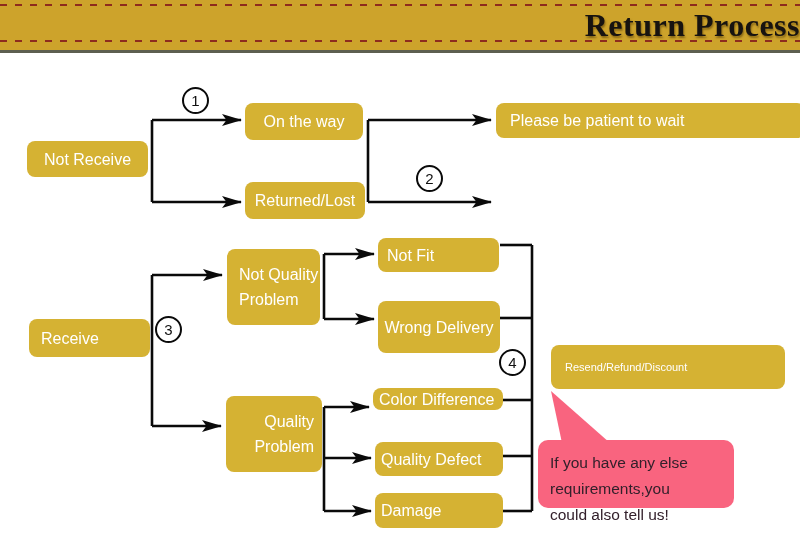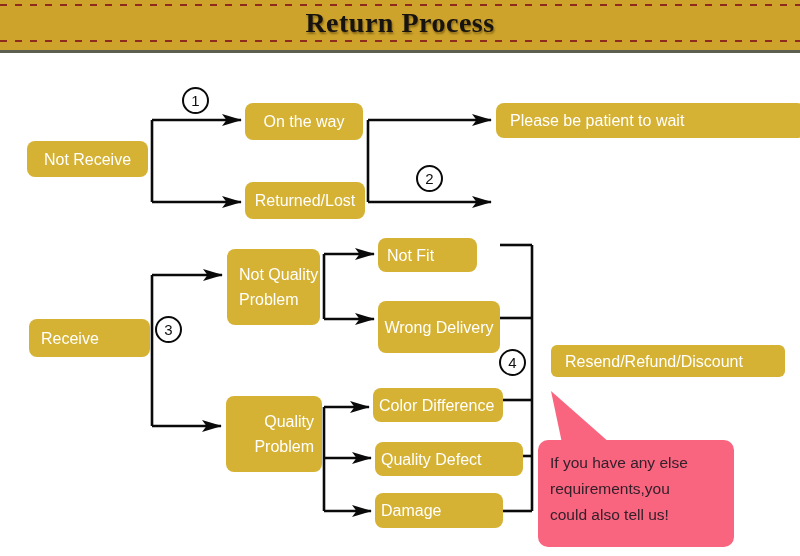--- a/index.html
+++ b/index.html
@@ -12,22 +12,22 @@
     position:absolute;left:0;top:0;width:800px;height:50px;
     background:var(--banner-yellow,#cda32b);
   }
   .dash{
     position:absolute;left:0;width:100%;height:2px;
     background:repeating-linear-gradient(90deg,var(--dash-red,#8e2b1d) 0 7px,transparent 7px 15px);
   }
   .dash-top{top:4px}
   .dash-bottom{top:40px}
   .banner-title{
-    position:absolute;top:7px;left:0;width:100%;text-align:center;
-    font-family:"Liberation Serif",serif;font-size:28px;font-weight:bold;
+    position:absolute;top:7px;left:0;width:100%;text-align:right;
+    font-family:"Liberation Serif",serif;font-size:32px;font-weight:bold;
     color:#171310;letter-spacing:.5px;
     text-shadow:1px 2px 2px rgba(70,45,0,.5);
   }
   .divider{
     position:absolute;top:50px;left:0;width:800px;height:3px;
     background:var(--divider-olive,#5d5f50);
   }
   
   .ybox{
     position:absolute;background:var(--box-yellow,#d5b233);color:#ffffff;
@@ -43,21 +43,21 @@
   .badge{
     position:absolute;width:27px;height:27px;border-radius:50%;
     background:#ffffff;border:2.5px solid var(--line-color,#111);
     box-sizing:border-box;display:flex;align-items:center;justify-content:center;
     font-size:15px;color:#111;z-index:3;
   }
   
   .wires{position:absolute;left:0;top:0;z-index:1;}
   
   .note{
-    position:absolute;left:538px;top:440px;width:196px;height:107px;
+    position:absolute;left:538px;top:440px;width:196px;height:68px;
     background:var(--note-pink,#f9647f);border-radius:10px;
     color:var(--note-text,#33202b);font-size:15.5px;line-height:26px;
     padding:10px 8px 0 12px;box-sizing:border-box;
     white-space:pre-line;z-index:2;
   }
 </style>
 </head>
 <body>
 
 <div class="canvas">
@@ -105,26 +105,26 @@
     <polygon points="551,391 610,443 562,443" style="fill:var(--note-pink,#f9647f)"></polygon>
   </svg>
 
   <div class="ybox c" style="left:27px;top:141px;width:121px;height:36px;">Not Receive</div>
   <div class="ybox c" style="left:245px;top:103px;width:118px;height:37px;">On the way</div>
   <div class="ybox c" style="left:245px;top:182px;width:120px;height:37px;">Returned/Lost</div>
   <div class="ybox pl14" style="left:496px;top:103px;width:309px;height:35px;">Please be patient to wait</div>
   <div class="ybox pl12" style="left:29px;top:319px;width:121px;height:38px;">Receive</div>
   <div class="ybox pl12" style="left:227px;top:249px;width:93px;height:76px;">Not Quality Problem</div>
   <div class="ybox c" style="left:226px;top:396px;width:96px;height:76px;padding:0 8px;">Quality Problem</div>
-  <div class="ybox pl9" style="left:378px;top:238px;width:99px;height:34px;">Not Fit</div>
+  <div class="ybox pl9" style="left:378px;top:238px;width:121px;height:34px;">Not Fit</div>
   <div class="ybox c" style="left:378px;top:301px;width:122px;height:52px;">Wrong Delivery</div>
-  <div class="ybox pl6" style="left:373px;top:388px;width:130px;height:34px;">Color Difference</div>
-  <div class="ybox pl6" style="left:375px;top:442px;width:148px;height:34px;">Quality Defect</div>
+  <div class="ybox pl6" style="left:373px;top:388px;width:130px;height:22px;">Color Difference</div>
+  <div class="ybox pl6" style="left:375px;top:442px;width:128px;height:34px;">Quality Defect</div>
   <div class="ybox pl6" style="left:375px;top:493px;width:128px;height:35px;">Damage</div>
-  <div class="ybox pl14" style="left:551px;top:345px;width:234px;height:32px;font-size:16px;border-radius:6px;">Resend/Refund/Discount</div>
+  <div class="ybox pl14" style="left:551px;top:345px;width:234px;height:44px;font-size:11px;">Resend/Refund/Discount</div>
 
   <div class="badge" style="left:182px;top:87px;">1</div>
   <div class="badge" style="left:416px;top:165px;">2</div>
   <div class="badge" style="left:155px;top:316px;">3</div>
   <div class="badge" style="left:499px;top:349px;">4</div>
 
   <div class="note">If you have any else
 requirements,you
 could also tell us!</div>
 

